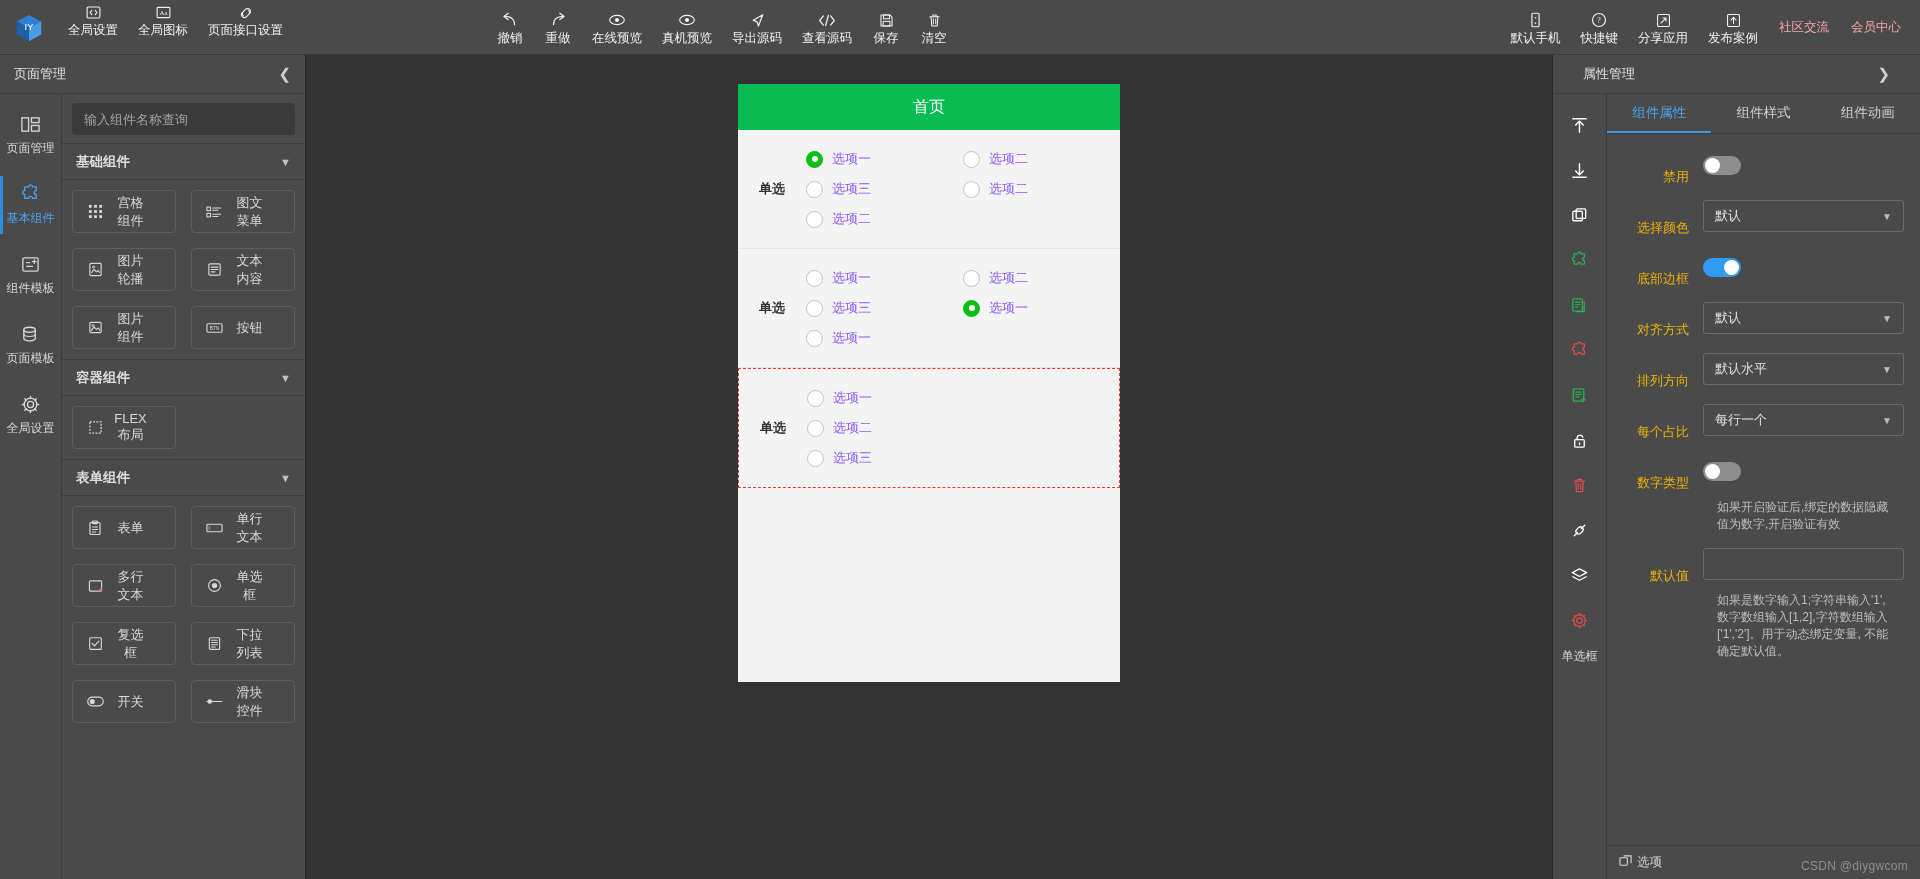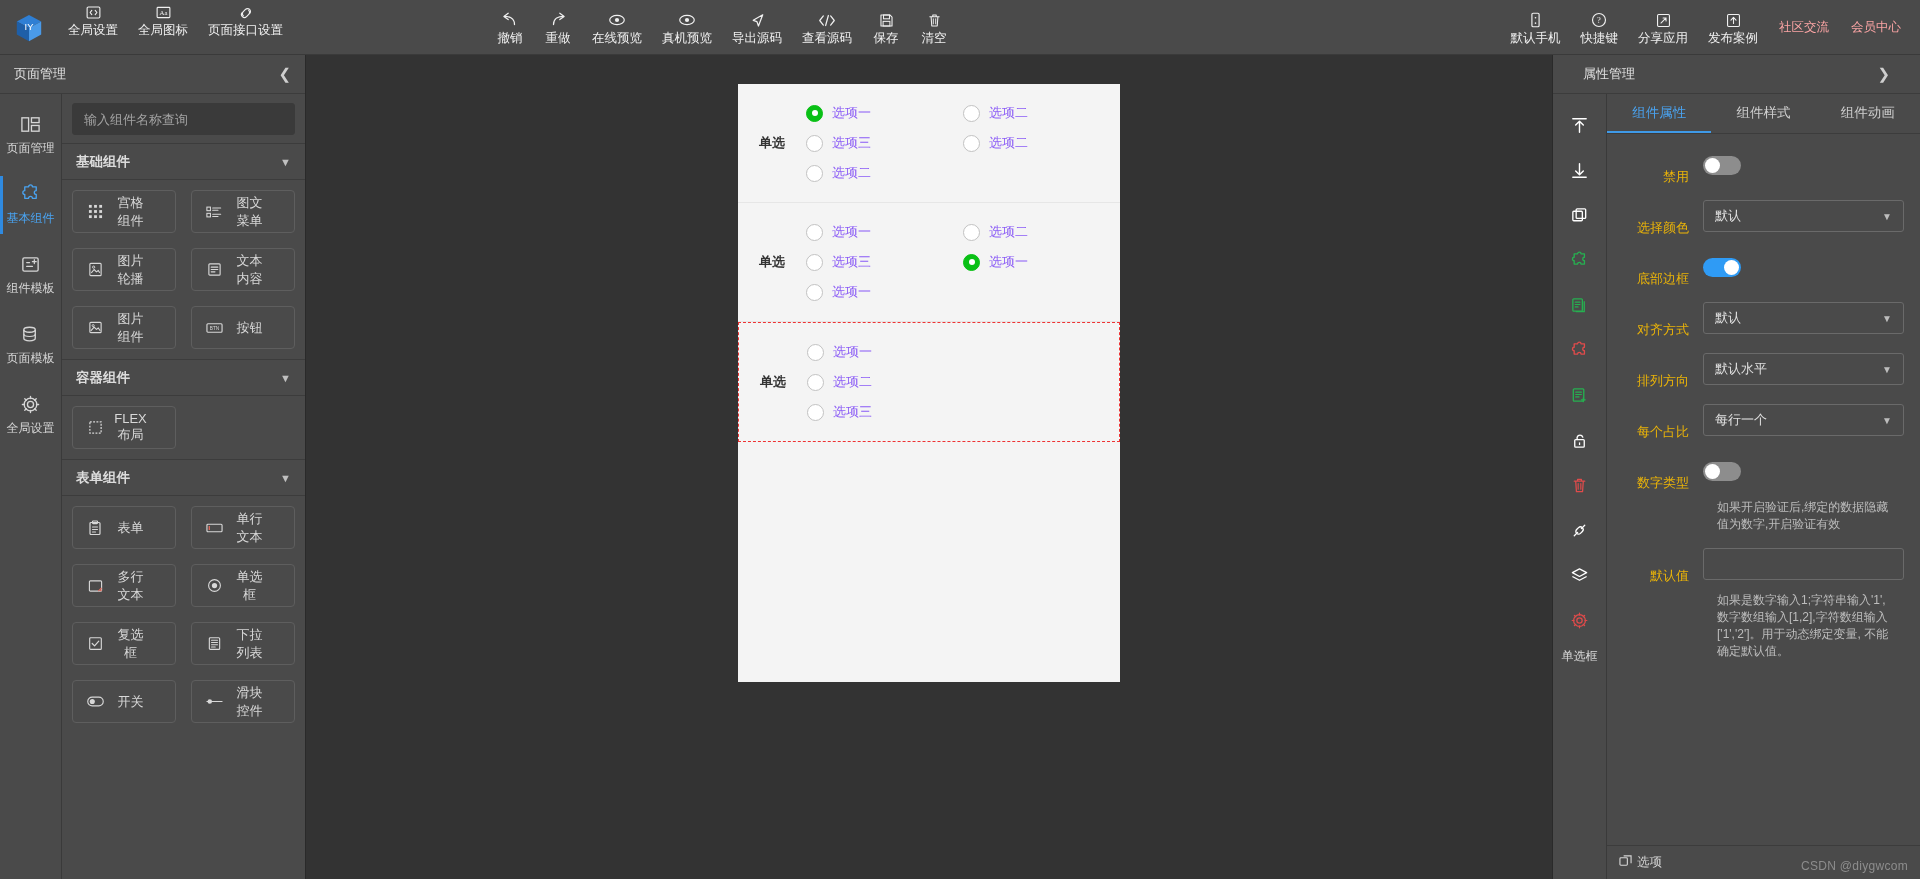--- a/index.html
+++ b/index.html
@@ -647,20 +647,21 @@
                 </span>
               <span class="cl">滑块控件</span>
             </div>
           </div>
         </div>
       </div>
     </div>
 
     <div class="canvas-area">
       <div class="phone">
+        <div class="phone-header">首页</div>
 
         <div class="radio-block">
           <div class="rb-label">单选</div>
           <div class="rb-options cols2">
             <div class="opt">
                 <span class="radio on"></span>
                 <span>选项一</span>
               </div>
             <div class="opt">
                 <span class="radio"></span>

